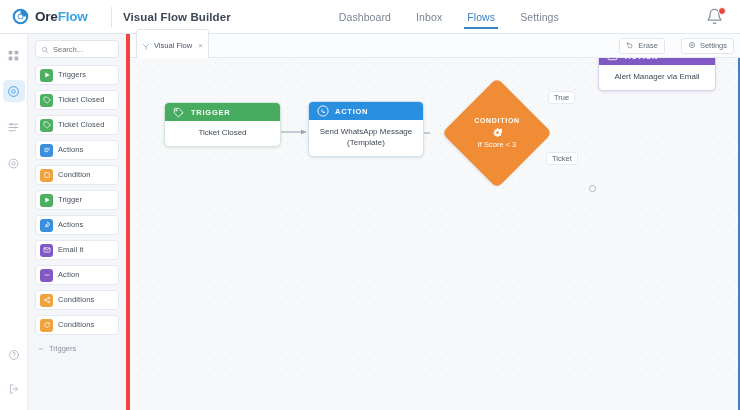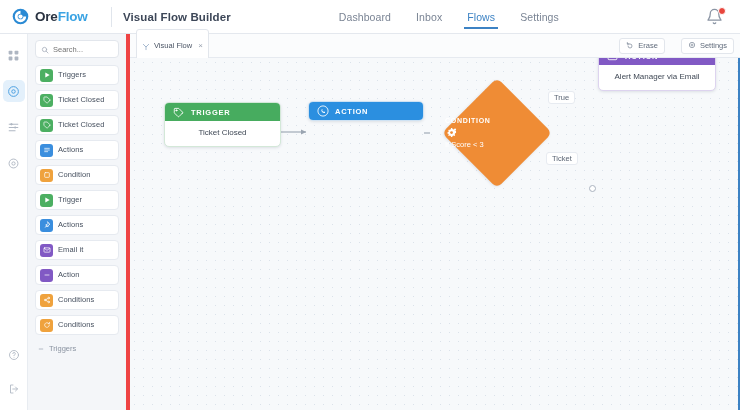--- a/index.html
+++ b/index.html
@@ -168,21 +168,21 @@
   .diamond {
     position: absolute; left: 328px; top: 36px;
     width: 78px; height: 78px;
     background: #ef8c35; transform: rotate(45deg);
     border-radius: 6px;
     box-shadow: 0 1px 3px rgba(40,55,75,.13);
   }
   .diamond-inner {
     position: absolute; left: 315px; top: 42px;
     width: 104px; height: 66px;
-    display: flex; flex-direction: column; align-items: flex-start; justify-content: center;
+    display: flex; flex-direction: column; align-items: center; justify-content: center;
     gap: 1px; pointer-events: none;
   }
   .diamond-title { font-size: 7px; color: #fff; letter-spacing: .7px; font-weight: 600; }
   .diamond-sub { font-size: 7.5px; color: #fff; }
   .gear-icon-wrap { color: #fff; display: flex; align-items: center; justify-content: center; height: 14px; }
 
   .branch-label {
     position: absolute;
     background: #ffffff; border: 1px solid #e7ebf1; border-radius: 3px;
     font-size: 7.5px; color: #5b6574;
@@ -476,20 +476,21 @@
         <div class="node node-action-wa">
           <div class="node-head">
             <span class="node-head-icon">
               <svg viewBox="0 0 24 24" width="12" height="12">
                 <circle cx="12" cy="12" r="10.2" fill="none" stroke="#ffffff" stroke-width="1.7"></circle>
                 <path d="M9.3 7.8c.3-.1.7 0 .9.4l.8 1.4c.1.3.1.6-.1.8l-.5.5c-.1.2-.2.4 0 .7.5.9 1.2 1.6 2.1 2.1.2.1.5.1.6 0l.5-.5c.2-.2.5-.3.8-.1l1.4.8c.4.2.5.6.4.9-.3.8-1.2 1.3-2 1.2-2.6-.3-5-2.6-5.4-5.2-.1-.9.3-1.7 1-2z" fill="#ffffff"></path>
               </svg>
             </span>
             <span class="node-head-title">ACTION</span>
           </div>
+          <div class="node-body">Send WhatsApp Message (Template)</div>
         </div>
 
         <div class="diamond"></div>
         <div class="diamond-inner">
           <span class="diamond-title">CONDITION</span>
           <span class="gear-icon-wrap">
             <svg viewBox="0 0 24 24" width="13" height="13" fill="#ffffff">
               <path d="M10.6 5.6l.6-1.8h2.1l.6 1.8 1.7.7 1.7-.9 1.5 1.5-.9 1.7.7 1.7 1.8.6v2.1l-1.8.6-.7 1.7.9 1.7-1.5 1.5-1.7-.9-1.7.7-.6 1.8h-2.1l-.6-1.8-1.7-.7-1.7.9L6 17.9l.9-1.7-.7-1.7-1.8-.6v-2.1l1.8-.6.7-1.7L6 7.8l1.5-1.5 1.7.9z"></path>
               <circle cx="12.1" cy="12.1" r="2.6" fill="#ef8c35"></circle>
               <circle cx="18.6" cy="6.4" r="1.9" fill="#ffffff"></circle>

